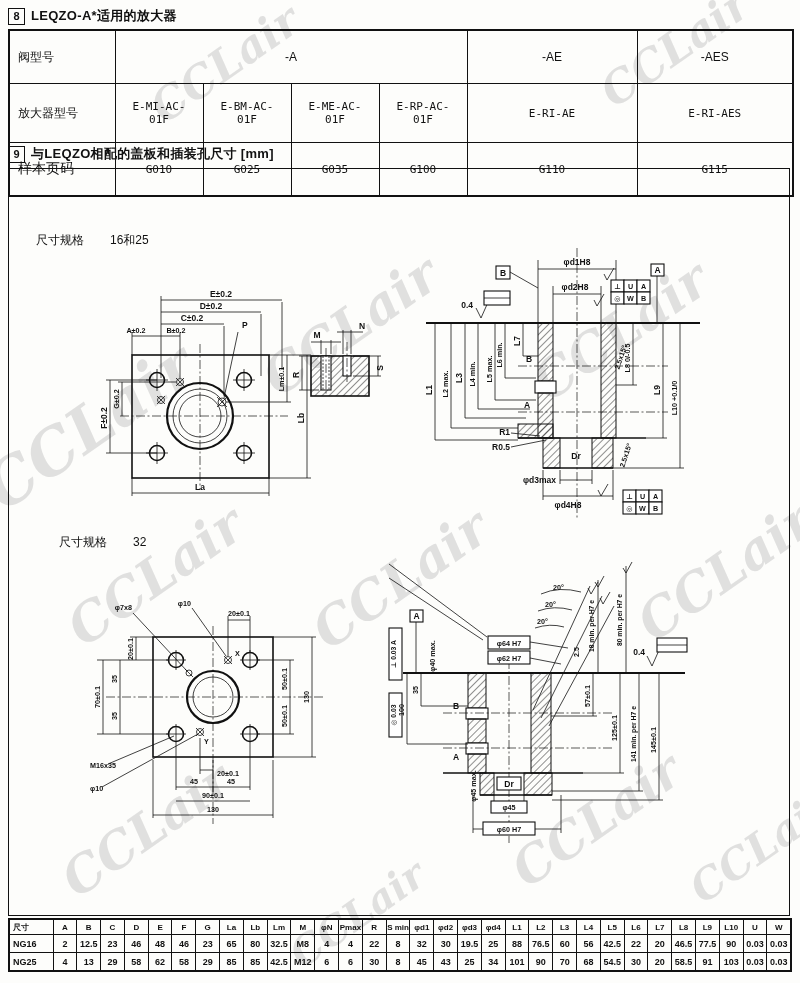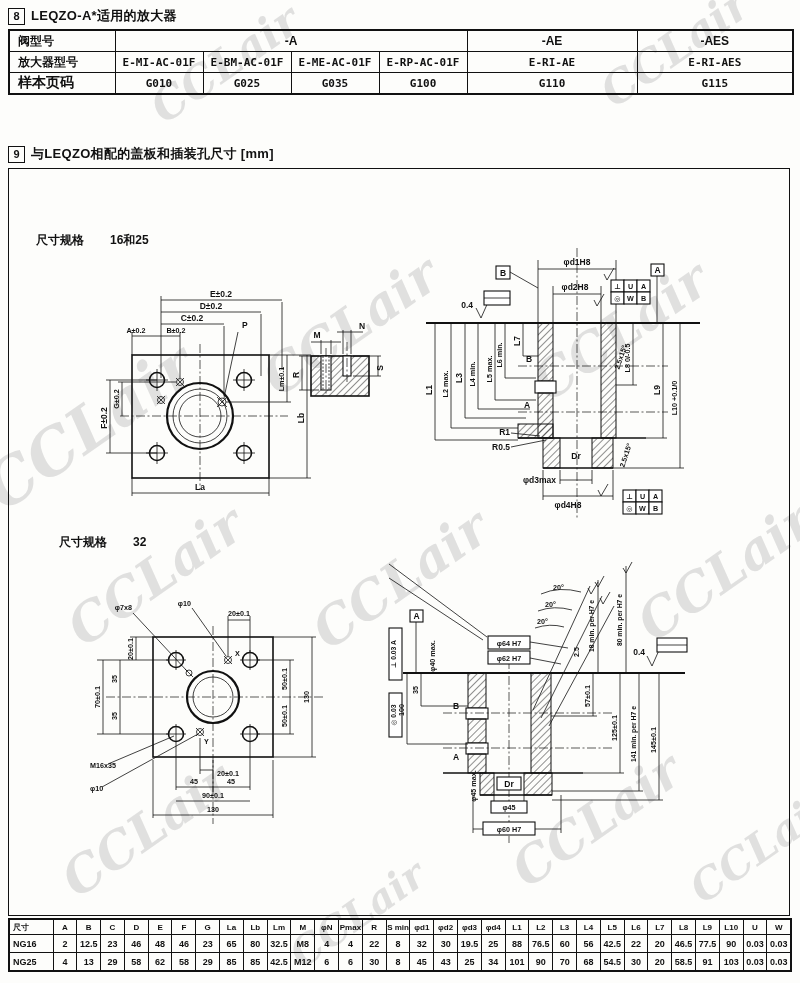--- a/index.html
+++ b/index.html
@@ -8,28 +8,28 @@
   .wm{position:absolute;font-family:"DejaVu Serif",serif;font-style:italic;font-weight:bold;
       color:#bfbfbf;opacity:.45;transform:rotate(-35deg);z-index:0;white-space:nowrap;}
   .layer{position:absolute;left:0;top:0;width:800px;height:983px;z-index:1;}
   .sechead{position:absolute;display:flex;align-items:center;gap:6px;}
   .secnum{display:inline-block;width:15px;height:15px;border:1.6px solid #111;
           font-weight:bold;font-size:11px;text-align:center;line-height:15px;}
   .sectitle{font-weight:bold;font-size:13px;letter-spacing:.3px;}
   
   .amptbl{position:absolute;left:8px;top:29px;width:784px;border-collapse:collapse;
           table-layout:fixed;border:2px solid #111;}
-  .amptbl td,.amptbl th{border:1.3px solid #111;font-size:12px;padding:0;height:20px;
-          text-align:center;font-weight:bold;background:transparent;}
+  .amptbl td,.amptbl th{border:1.3px solid #111;font-size:12px;padding:16px;height:20px;
+          text-align:center;font-weight:normal;background:transparent;}
   .amptbl .rowlab{text-align:left;padding-left:8px;font-size:12px;}
   .amptbl .mono td,.amptbl td.mono{font-family:"DejaVu Sans Mono",monospace;font-size:11px;}
   .note{position:absolute;left:8px;top:99px;font-size:12.5px;font-weight:bold;}
   
   .drawbox{position:absolute;left:8px;top:168px;width:780px;height:746px;border:1.6px solid #111;}
-  .dwtitle{position:absolute;font-weight:bold;font-size:12px;}
+  .dwtitle{position:absolute;font-weight:normal;font-size:12px;}
   .dwtitle .sz{margin-left:26px;}
   svg{position:absolute;overflow:visible;}
   svg text{font-family:"Liberation Sans","DejaVu Sans",sans-serif;font-size:8.5px;font-weight:bold;fill:#111;}
   .ol{stroke:#111;stroke-width:1.6;fill:none;}
   .ol2{stroke:#111;stroke-width:2.2;fill:none;}
   .dl{stroke:#111;stroke-width:.8;fill:none;}
   .cl{stroke:#111;stroke-width:.7;fill:none;stroke-dasharray:9 2.5 2 2.5;}
   .bx{stroke:#111;stroke-width:1.1;fill:#fff;}
   .wh{fill:#fff;stroke:#111;stroke-width:1.1;}
   text.sm{font-size:7.2px;}

